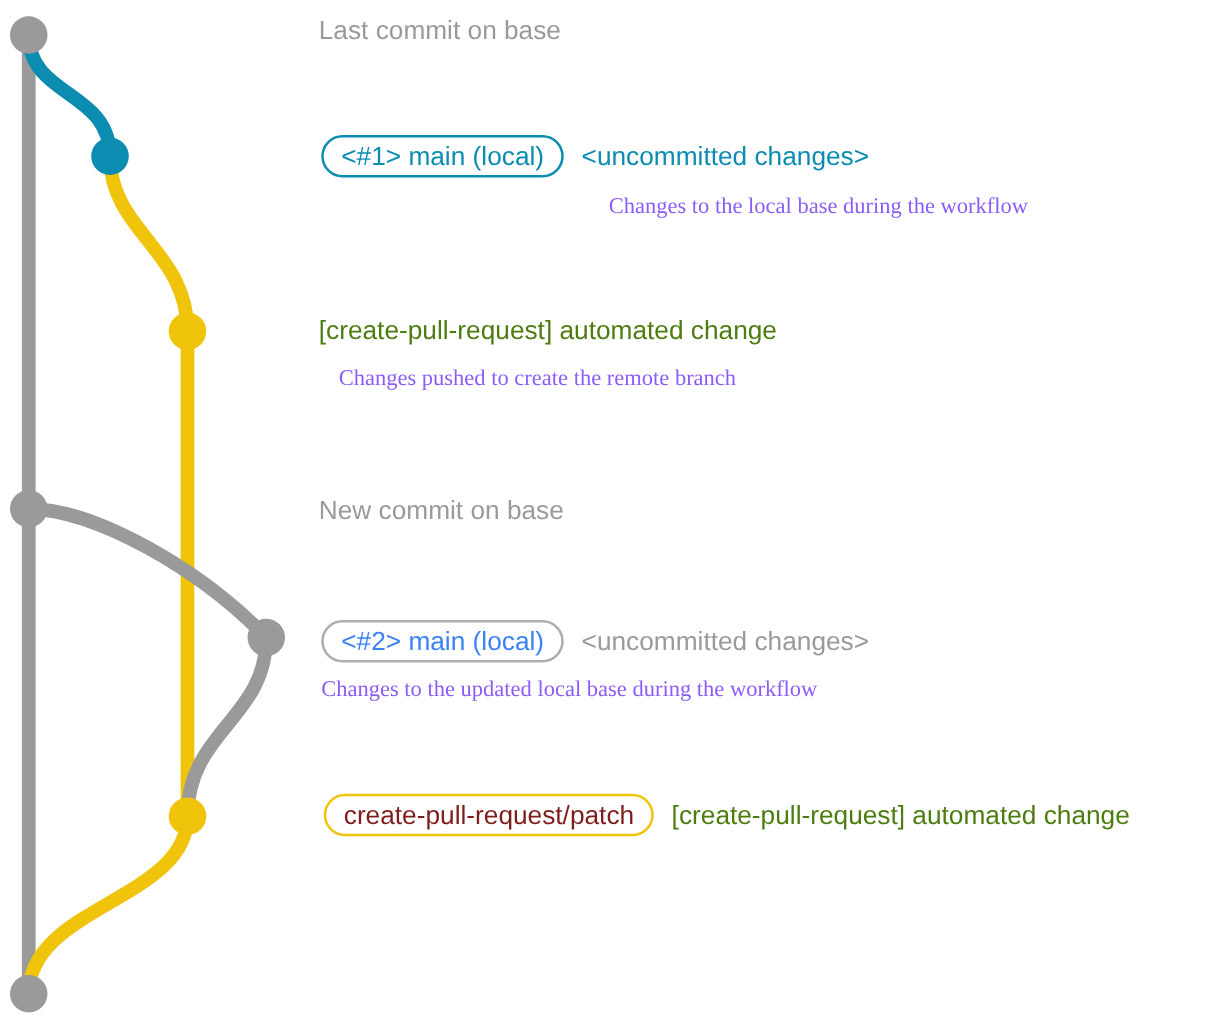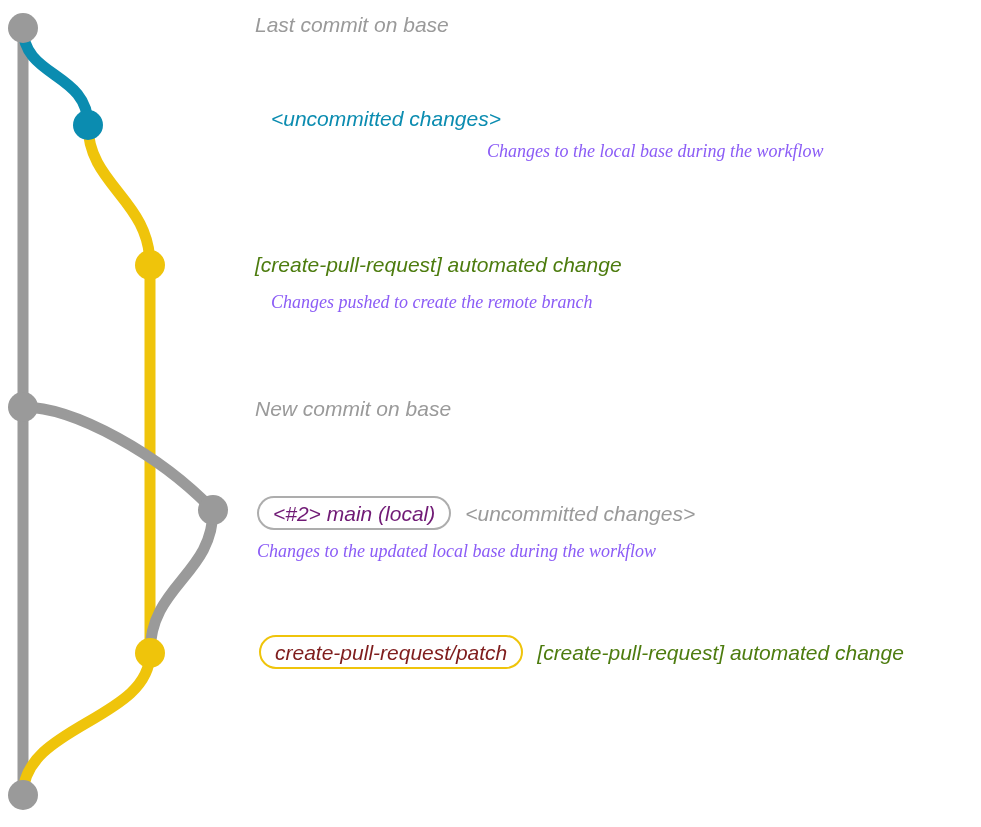--- a/index.html
+++ b/index.html
@@ -24,21 +24,20 @@
     width: 981px;
     height: 827px;
   }
 
   .annotation-layer {
     position: absolute;
     left: 0;
     top: 0;
     width: 949px;
     height: 827px;
-    font-style: italic;
   }
 
   
   .row {
     position: absolute;
     display: flex;
     align-items: flex-start;
     white-space: nowrap;
   }
 
@@ -58,21 +57,21 @@
     padding: 0 14px;
     border: 2px solid #9a9a9a;
     border-radius: 17px;
     color: #9a9a9a;
     font-size: 21px;
     line-height: 1;
     background: transparent;
   }
   .pill.blue   { border-color: #0b8cb0; color: #0b8cb0; }
   .pill.yellow { border-color: #efc40b; color: #7f1d1d; }
-  .pill.gray   { border-color: #adadad; color: #701a75; }
+  .pill.gray   { border-color: #adadad; color: #3b82f6; }
 
   
   .subject {
     font-size: 21px;
     line-height: 1;
     color: #9a9a9a;
     margin-left: 14px;
     white-space: nowrap;
   }
   .subject.blue   { color: #0b8cb0; }
@@ -120,20 +119,21 @@
 <div class="annotation-layer">
 
   <div class="row" style="left:255px; top:14px;">
     <div class="row-headline">
       <span class="subject gray standalone">Last commit on base</span>
     </div>
   </div>
 
   <div class="row" style="left:257px; top:108px; flex-direction:column; align-items:flex-start;">
     <div class="row-headline">
+      <span class="pill blue">&lt;#1&gt; main (local)</span>
       <span class="subject blue">&lt;uncommitted changes&gt;</span>
     </div>
     <div class="caption" style="margin-left:230px; margin-top:13px;">Changes to the local base during the workflow</div>
   </div>
 
   <div class="row" style="left:255px; top:254px; flex-direction:column; align-items:flex-start;">
     <div class="row-headline">
       <span class="subject yellow standalone">[create-pull-request] automated change</span>
     </div>
     <div class="caption" style="margin-left:16px; margin-top:18px;">Changes pushed to create the remote branch</div>

